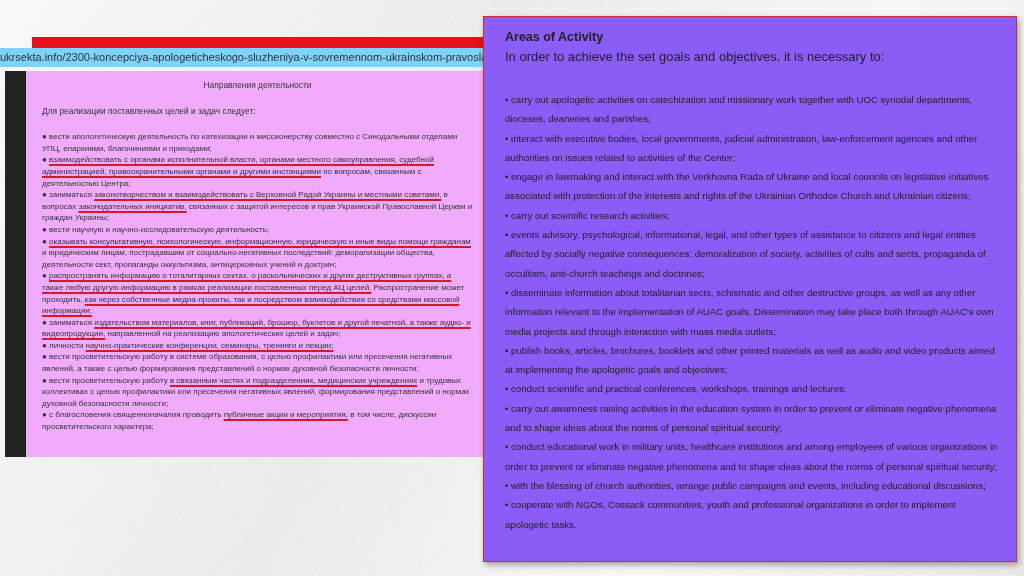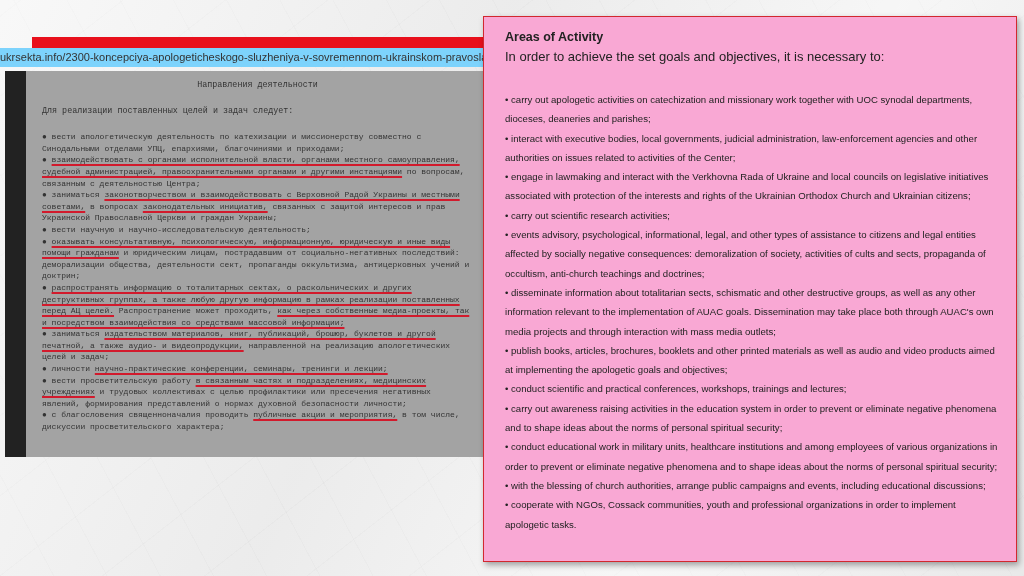--- a/index.html
+++ b/index.html
@@ -23,39 +23,39 @@
       font-family: "Liberation Sans", sans-serif;
       font-size: 11px; color: #333; line-height: 19px; padding-left: 0;
       white-space: nowrap; overflow: hidden;
     }
     .doc-sidebar {
       position: absolute; left: 5px; top: 71px; width: 21px; height: 386px;
       background: #222222;
     }
     .doc {
       position: absolute; left: 26px; top: 71px; width: 457px; height: 386px;
-      background: #a3a3a3;
-      font-family: Liberation Mono, monospace;
+      background: #f0abfc;
+      font-family: Liberation Sans, sans-serif;
       color: #333;
       font-size: 8px;
       line-height: 11.6px;
       padding: 8px 10px 6px 16px;
     }
     .doc-title { text-align: center; font-size: 8.4px; margin-top: 1px; margin-bottom: 14px; }
     .doc-subtitle { text-align: left; font-size: 8.4px; margin-bottom: 14px; }
     .doc-item { margin: 0; }
     .doc-item .hl {
       text-decoration: underline;
       text-decoration-color: #d21a2c;
       text-decoration-thickness: 1.5px;
       text-underline-offset: 2px;
     }
     .panel {
       position: absolute; left: 483px; top: 16px; width: 534px; height: 546px;
-      background: #f9a8d4;
+      background: #8b5cf6;
       border: 1.5px solid #d2282f;
       box-shadow: 2px 3px 6px rgba(0,0,0,0.35);
       padding: 12px 18px 0 21px;
       font-family: "Liberation Sans", sans-serif;
       color: #222;
     }
     .panel-title { font-weight: bold; font-size: 12.5px; line-height: 16px; }
     .panel-subtitle { font-size: 13px; line-height: 18px; margin-top: 3px; margin-bottom: 24px; }
     .panel-item { font-size: 9.6px; line-height: 19.3px; color: #222; }
   </style>
@@ -71,20 +71,21 @@
   <div class="doc-subtitle">Для реализации поставленных целей и задач следует:</div>
   <div id="doc-items">
       <div class="doc-item"><span>● вести апологетическую деятельность по катехизации и миссионерству совместно с Синодальными отделами УПЦ, епархиями, благочиниями и приходами;</span></div>
       <div class="doc-item"><span>● </span><span class="hl">взаимодействовать с органами исполнительной власти, органами местного самоуправления, судебной администрацией, правоохранительными органами и другими инстанциями</span><span> по вопросам, связанным с деятельностью Центра;</span></div>
       <div class="doc-item"><span>● заниматься </span><span class="hl">законотворчеством и взаимодействовать с Верховной Радой Украины и местными советами,</span><span> в вопросах </span><span class="hl">законодательных инициатив,</span><span> связанных с защитой интересов и прав Украинской Православной Церкви и граждан Украины;</span></div>
       <div class="doc-item"><span>● вести научную и научно-исследовательскую деятельность;</span></div>
       <div class="doc-item"><span>● </span><span class="hl">оказывать консультативную, психологическую, информационную, юридическую и иные виды помощи гражданам</span><span> и юридическим лицам, пострадавшим от социально-негативных последствий: деморализации общества, деятельности сект, пропаганды оккультизма, антицерковных учений и доктрин;</span></div>
       <div class="doc-item"><span>● </span><span class="hl">распространять информацию о тоталитарных сектах, о раскольнических и других деструктивных группах, а также любую другую информацию в рамках реализации поставленных перед АЦ целей.</span><span> Распространение может проходить, </span><span class="hl">как через собственные медиа-проекты, так и посредством взаимодействия со средствами массовой информации;</span></div>
       <div class="doc-item"><span>● заниматься </span><span class="hl">издательством материалов, книг, публикаций, брошюр, буклетов и другой печатной, а также аудио- и видеопродукции,</span><span> направленной на реализацию апологетических целей и задач;</span></div>
       <div class="doc-item"><span>● личности </span><span class="hl">научно-практические конференции, семинары, тренинги и лекции;</span></div>
+      <div class="doc-item"><span>● вести просветительскую работу в системе образования, с целью профилактики или пресечения негативных явлений, а также с целью формирования представлений о нормах духовной безопасности личности;</span></div>
       <div class="doc-item"><span>● вести просветительскую работу </span><span class="hl">в связанным частях и подразделениях, медицинских учреждениях</span><span> и трудовых коллективах с целью профилактики или пресечения негативных явлений, формирования представлений о нормах духовной безопасности личности;</span></div>
       <div class="doc-item"><span>● с благословения священноначалия проводить </span><span class="hl">публичные акции и мероприятия,</span><span> в том числе, дискуссии просветительского характера;</span></div>
     </div>
 </div>
 
 <div class="panel">
   <div class="panel-title">Areas of Activity</div>
   <div class="panel-subtitle">In order to achieve the set goals and objectives, it is necessary to:</div>
   <div id="panel-items">
       <div class="panel-item">• carry out apologetic activities on catechization and missionary work together with UOC synodal departments, dioceses, deaneries and parishes;</div>

